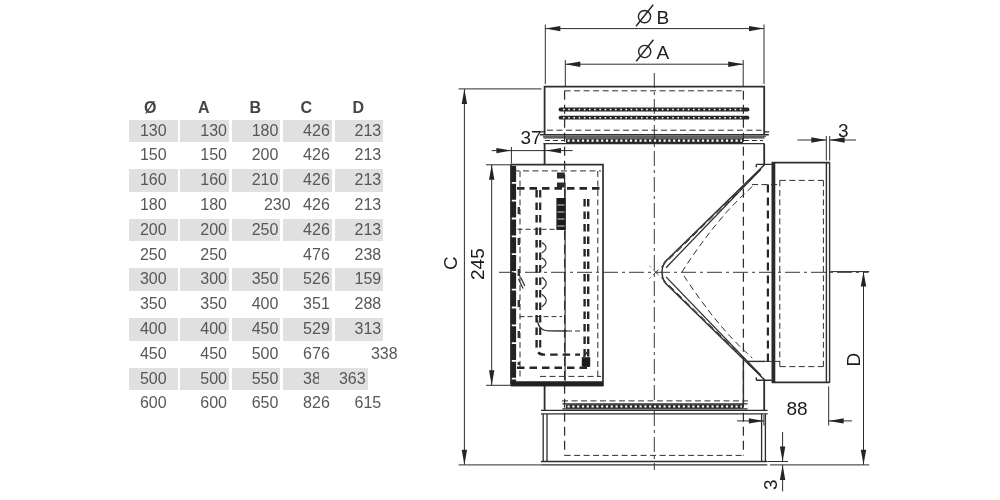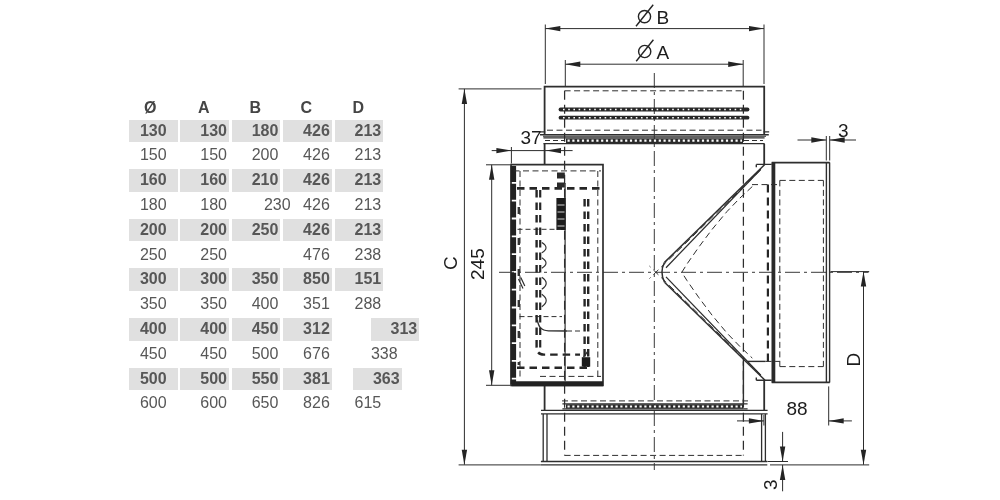--- a/index.html
+++ b/index.html
@@ -1,20 +1,20 @@
 <!DOCTYPE html>
 <html><head>
 <meta charset="utf-8">
 <style>
   html,body{margin:0;padding:0;background:#fff;}
   #page{position:relative;width:1000px;height:500px;background:#fff;overflow:hidden;
         font-family:"Liberation Sans",sans-serif;}
     #tbl .cell{position:absolute;width:48.6px;height:22.8px;line-height:22.9px;
      font-size:16px;color:#575757;}
-  #tbl .cell.g{background:#e0e0e0;font-weight:bold;}
+  #tbl .cell.g{background:#e0e0e0;}
   #tbl .rgt{text-align:right;box-sizing:border-box;padding-right:2px;}
   #tbl .ctr{text-align:center;}
   #tbl .th{position:absolute;top:96.9px;width:48.6px;height:22px;line-height:22.6px;
      text-align:center;font-weight:bold;font-size:16px;color:#454545;}
   svg{position:absolute;left:0;top:0;}
 </style>
 </head>
 <body>
 <div id="page">
 <div id="tbl">
@@ -49,42 +49,42 @@
 <div class="cell g rgt" style="left:283.2px;top:218.7px;">426</div>
 <div class="cell g rgt" style="left:334.6px;top:218.7px;">213</div>
 <div class="cell ctr" style="left:129.0px;top:243.5px;">250</div>
 <div class="cell rgt" style="left:180.4px;top:243.5px;">250</div>
 <div class="cell rgt" style="left:231.8px;top:239px;margin-top:32px;">275</div>
 <div class="cell rgt" style="left:283.2px;top:243.5px;">476</div>
 <div class="cell rgt" style="left:334.6px;top:243.5px;">238</div>
 <div class="cell g ctr" style="left:129.0px;top:268.3px;">300</div>
 <div class="cell g rgt" style="left:180.4px;top:268.3px;">300</div>
 <div class="cell g rgt" style="left:231.8px;top:268.3px;">350</div>
-<div class="cell g rgt" style="left:283.2px;top:268.3px;">850</div>
-<div class="cell g rgt" style="left:334.6px;top:268.3px;">151</div>
+<div class="cell g rgt" style="left:283.2px;top:268.3px;">526</div>
+<div class="cell g rgt" style="left:334.6px;top:268.3px;">159</div>
 <div class="cell ctr" style="left:129.0px;top:293.1px;">350</div>
 <div class="cell rgt" style="left:180.4px;top:293.1px;">350</div>
 <div class="cell rgt" style="left:231.8px;top:293.1px;">400</div>
 <div class="cell rgt" style="left:283.2px;top:293.1px;">351</div>
 <div class="cell rgt" style="left:334.6px;top:293.1px;">288</div>
 <div class="cell g ctr" style="left:129.0px;top:317.9px;">400</div>
 <div class="cell g rgt" style="left:180.4px;top:317.9px;">400</div>
 <div class="cell g rgt" style="left:231.8px;top:317.9px;">450</div>
-<div class="cell g rgt" style="left:283.2px;top:317.9px;">312</div>
-<div class="cell g rgt" style="left:334.6px;top:317.9px;margin-left:36px;">313</div>
+<div class="cell g rgt" style="left:283.2px;top:317.9px;">529</div>
+<div class="cell g rgt" style="left:334.6px;top:317.9px;">313</div>
 <div class="cell ctr" style="left:129.0px;top:342.7px;">450</div>
 <div class="cell rgt" style="left:180.4px;top:342.7px;">450</div>
 <div class="cell rgt" style="left:231.8px;top:342.7px;">500</div>
 <div class="cell rgt" style="left:283.2px;top:342.7px;">676</div>
 <div class="cell rgt" style="left:351px;top:342.7px;">338</div>
 <div class="cell g ctr" style="left:129.0px;top:367.5px;">500</div>
 <div class="cell g rgt" style="left:180.4px;top:367.5px;">500</div>
 <div class="cell g rgt" style="left:231.8px;top:367.5px;">550</div>
 <div class="cell g rgt" style="left:283.2px;top:367.5px;">381</div>
-<div class="cell g rgt" style="left:353px;top:367.5px;text-align:right;">363</div>
+<div class="cell g rgt" style="left:319px;top:367.5px;text-align:right;">363</div>
 <div class="cell ctr" style="left:129.0px;top:392.3px;">600</div>
 <div class="cell rgt" style="left:180.4px;top:392.3px;">600</div>
 <div class="cell rgt" style="left:231.8px;top:392.3px;">650</div>
 <div class="cell rgt" style="left:283.2px;top:392.3px;">826</div>
 <div class="cell rgt" style="left:334.6px;top:392.3px;">615</div>
 </div>
 <svg width="1000" height="500" viewBox="0 0 1000 500">
 <g fill="none" stroke="#2e2e2e">
 
 <path d="M654.3 73 V470" stroke-width="1" stroke-dasharray="15 4 3 4" stroke="#3a3a3a"></path>

